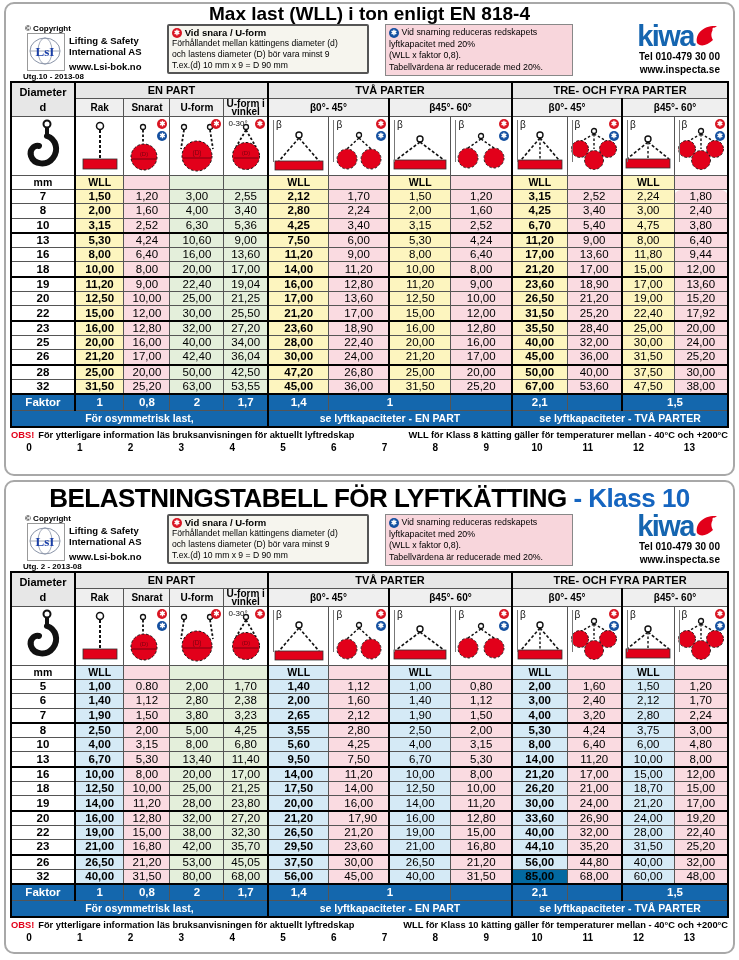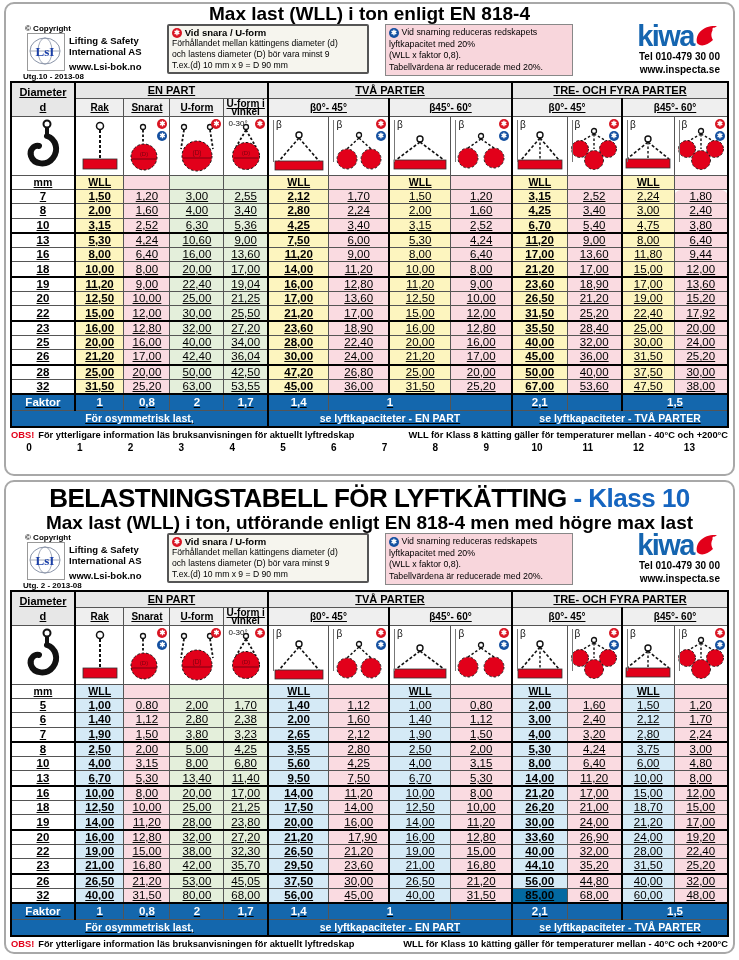--- a/index.html
+++ b/index.html
@@ -26,21 +26,21 @@
              padding:2px 3px;font-size:8.8px;line-height:11.5px;}
   .brand{margin-left:auto;text-align:right;padding-right:6px;}
   .kiwa-row{display:flex;justify-content:flex-end;align-items:flex-start;height:26px;}
   .kiwa-text{font-size:29px;font-weight:bold;color:#1565b0;letter-spacing:-1.5px;line-height:24px;}
   .brand .tel,.brand .iweb{font-size:10px;font-weight:bold;line-height:13px;}
   .badge{display:inline-block;width:10px;height:10px;border-radius:50%;color:#fff;font-size:7px;line-height:10px;
          text-align:center;font-weight:bold;vertical-align:middle;}
   .badge.r{background:#d91422;}
   .badge.b{background:#1450a0;}
   
-  table.load-table{border-collapse:collapse;table-layout:fixed;width:717px;margin:0 auto;border:2px solid #000;text-decoration:underline;}
+  table.load-table{border-collapse:collapse;table-layout:fixed;width:717px;margin:0 auto;border:2px solid #000;}
   .load-table td{border:1px solid #555;text-align:center;padding:0;font-size:11.5px;overflow:hidden;white-space:nowrap;}
   .load-table .gs{border-left:2px solid #000;}
   .g-row td{background:#e7e7e7;font-weight:bold;font-size:11px;height:15px;line-height:15px;}
   .diam-cell{background:#d9d9d9;font-weight:bold;font-size:11px;line-height:12px;}
   .s-row td{background:#efefef;font-weight:bold;font-size:10px;height:17px;line-height:16px;}
   .s-row td.small{font-size:10px;line-height:8px;white-space:normal;}
   .i-row td{height:58px;background:#fff;position:relative;vertical-align:bottom;}
   .i-row svg.pic{display:block;margin:0 auto 2px;}
   .u-row td{height:13px;line-height:13px;font-weight:bold;font-size:10.5px;}
   .mm-h{background:#fff;font-size:11px;}
@@ -590,21 +590,20 @@
           <span style="left: 576.8px;">11</span>
           <span style="left: 627.6px;">12</span>
           <span style="left: 678.4px;">13</span>
         </div>
 
     </div>
   </section>
 
   <section class="card" style="--class-color: #1565c0;">
     <div class="title"><span class="t-main">BELASTNINGSTABELL FÖR LYFTKÄTTING</span> <span class="t-class">- Klass 10</span></div>
-    <div class="subtitle">Max last (WLL) i ton, utförande enligt EN 818-4 men med högre max last</div>
 
     <div class="info-row">
       <div class="lsi-block">
         <div class="copyright">© Copyright</div>
         <div class="lsi-mid">
           <div class="lsi-logo">
             <svg width="34" height="34" viewBox="0 0 34 34">
               <ellipse cx="17" cy="17" rx="15" ry="13" fill="none" stroke="#8a94a8" stroke-width="1"></ellipse>
               <line x1="2" y1="17" x2="32" y2="17" stroke="#8a94a8" stroke-width="0.8"></line>
               <ellipse cx="17" cy="17" rx="7" ry="13" fill="none" stroke="#8a94a8" stroke-width="0.8"></ellipse>

